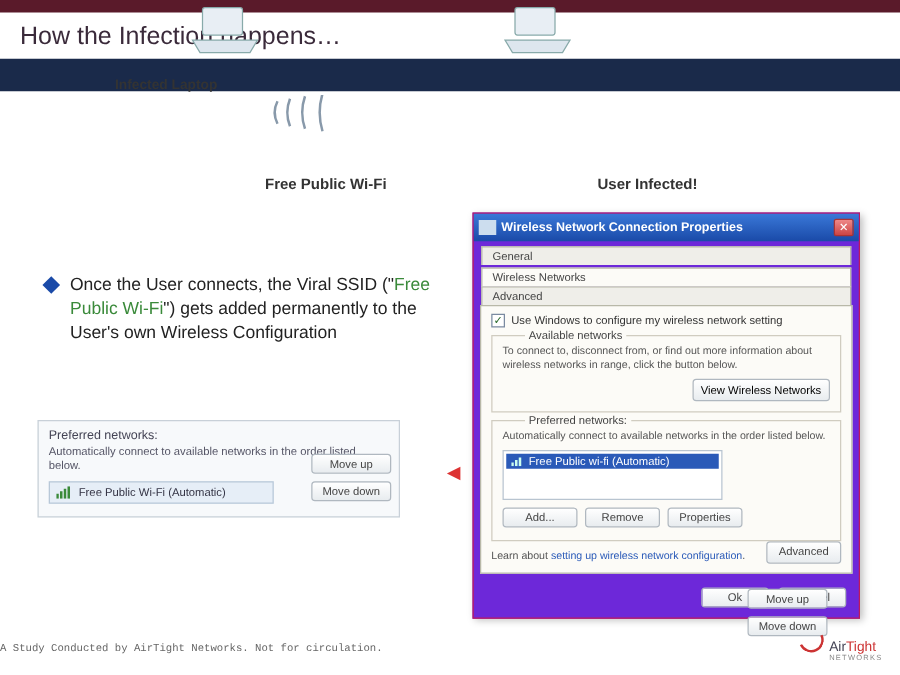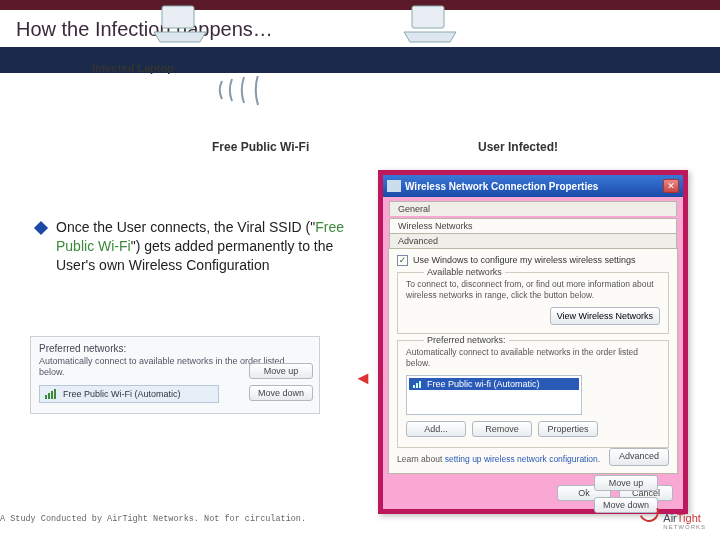--- a/index.html
+++ b/index.html
@@ -20,21 +20,21 @@
   .bullet-text { font-size: 14px; line-height: 1.35; color: #222; }
   .bullet-text .green { color: #3a8a3a; }
   .panel-left { position: absolute; left: 30px; top: 336px; width: 290px; border: 1px solid #c8d0d8; background: #f7f9fb; padding: 6px 8px 10px; }
   .panel-left .hdr { font-size: 10px; color: #445; margin-bottom: 2px; }
   .panel-left .desc { font-size: 9px; color: #556; line-height: 1.25; margin-bottom: 6px; }
   .net-row { display: flex; align-items: center; gap: 6px; background: #e6eef7; border: 1px solid #b8c8d8; padding: 3px 5px; width: 180px; }
   .net-row .sig { width: 12px; height: 10px; }
   .net-row .txt { font-size: 9px; color: #334; }
   .btncol-left { position: absolute; right: 6px; top: 26px; display: flex; flex-direction: column; gap: 6px; }
   .xpbtn { font-size: 9px; color: #444; background: linear-gradient(#fff,#e8ecef); border: 1px solid #b0b8c0; border-radius: 3px; padding: 2px 8px; min-width: 60px; text-align: center; }
-  .dialog { position: absolute; left: 378px; top: 170px; width: 310px; border: 5px solid #be185d; background: #f9a8d4; box-shadow: 2px 2px 6px rgba(0,0,0,0.25); }
+  .dialog { position: absolute; left: 378px; top: 170px; width: 310px; border: 1px solid #be185d; background: #6d28d9; box-shadow: 2px 2px 6px rgba(0,0,0,0.25); }
   .dlg-titlebar { height: 22px; background: linear-gradient(#3a78d8,#1a4aa8); display: flex; align-items: center; padding: 0 4px; }
   .dlg-titlebar .ico { width: 14px; height: 12px; background: #cde; margin-right: 4px; }
   .dlg-titlebar .ttl { color: #fff; font-size: 10px; font-weight: bold; flex: 1; }
   .dlg-titlebar .x { width: 16px; height: 14px; background: linear-gradient(#e88,#c44); border: 1px solid #a33; color: #fff; font-size: 9px; line-height: 12px; text-align: center; border-radius: 2px; }
   .tabs { display: flex; gap: 1px; padding: 4px 6px 0; font-size: 9px; flex-direction: column; }
   .tab { border: 1px solid #b8b8a8; border-bottom: none; background: #efeee9; padding: 2px 8px; color: #444; position: relative; }
   .tab.active { background: #fcfbf7; top: 1px; z-index: 2; }
   .tabbody { border: 1px solid #b8b8a8; background: #fcfbf7; margin: 0 5px 5px; padding: 6px 8px 8px; position: relative; }
   .chk { display: flex; align-items: flex-start; gap: 5px; font-size: 9px; color: #333; margin-bottom: 6px; }
   .chk .box { width: 11px; height: 11px; border: 1px solid #7a8aa0; background: #fff; font-size: 9px; line-height: 9px; text-align: center; color: #2a6a2a; }
@@ -127,21 +127,21 @@
     <div class="x">✕</div>
   </div>
   <div class="tabs">
     <div class="tab">General</div>
     <div class="tab active">Wireless Networks</div>
     <div class="tab">Advanced</div>
   </div>
   <div class="tabbody">
     <div class="chk">
       <div class="box">✓</div>
-      <span>Use Windows to configure my wireless wireless settings</span>
+      <span>Use Windows to configure my wireless network setting</span>
     </div>
     <div class="grp clearfix">
       <span class="grp-label">Available networks</span>
       <div class="grp-desc">To connect to, disconnect from, or find out more information about wireless networks in range, click the button below.</div>
       <div class="wide-btn">View Wireless Networks</div>
     </div>
     <div class="grp" style="padding-bottom:10px;">
       <span class="grp-label">Preferred networks:</span>
       <div class="grp-desc">Automatically connect to available networks in the order listed below.</div>
       <div class="pref-list">

